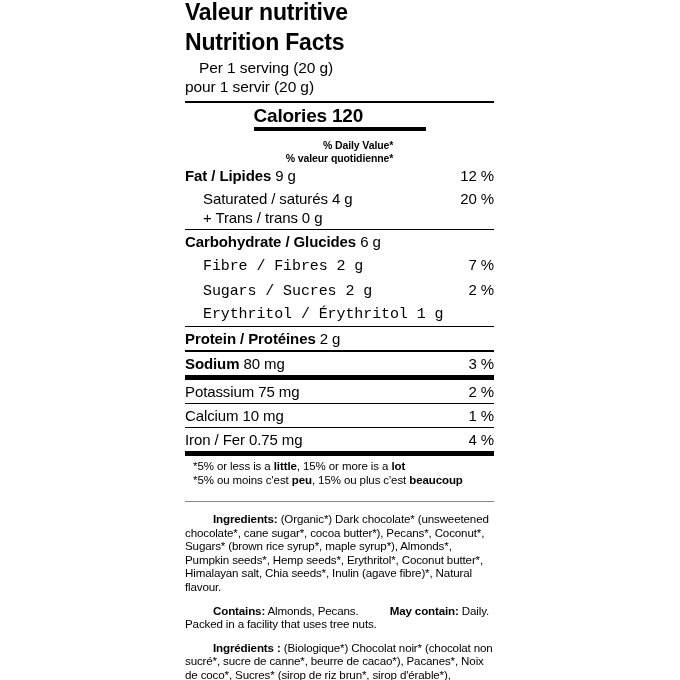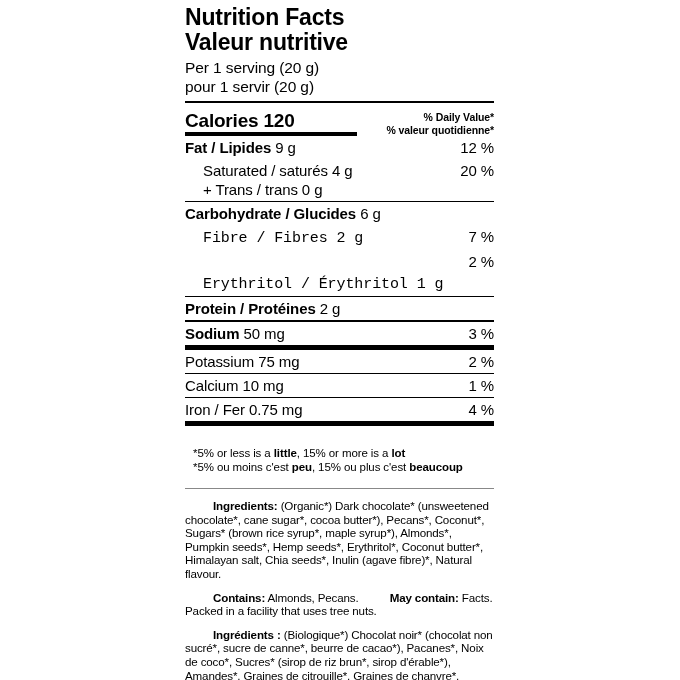--- a/index.html
+++ b/index.html
@@ -29,36 +29,37 @@
     line-height: 25px;
     letter-spacing: -0.2px;
   }
   .title-en { padding-top: 5px; }
 
   .serving {
     font-size: 15.5px;
     line-height: 18.5px;
     letter-spacing: -0.1px;
   }
-  .serving-en { padding-top: 4px; }
+  .serving-en { padding-top: 4px; margin-left: 14px; }
 
   
   .rule-thin   { border-top: 1px solid #000; }
   .rule-med    { border-top: 2px solid #000; }
   .rule-thick  { border-top: 5px solid #000; }
   .rule-hair   { border-top: 1px solid #888; }
 
   .rule-top    { margin-top: 5px; }
 
   
   .cal-band {
     position: relative;
     display: flex;
-    align-items: flex-end;
+    align-items: center;
     justify-content: space-between;
+    flex-direction: column;
   }
   .cal-left {
     font-size: 19px;
     font-weight: bold;
     line-height: 21px;
     padding-top: 2px;
     padding-bottom: 1px;
     border-bottom: 4px solid #000;
     width: 172px;
     box-sizing: border-box;
@@ -100,21 +101,21 @@
     padding-bottom: 2px;
   }
   .rowgroup .lines { flex: 1 1 auto; }
   .rowgroup .lines > div { padding-left: 18px; }
   .rowgroup .dv { flex: 0 0 auto; text-align: right; white-space: nowrap; padding-left: 8px; margin-left: 8px; }
 
   
   .footnote {
     font-size: 11.5px;
     line-height: 14px;
-    padding-top: 20px;
+    padding-top: 3px;
     padding-left: 8px;
     letter-spacing: -0.1px;
   }
   .footnote b { font-weight: bold; }
 
   
   .sep-wrap { padding-top: 14px; padding-bottom: 0px; }
 
   .ing {
     font-size: 11.6px;
@@ -123,22 +124,22 @@
     text-align: left;
   }
   .ing b { font-weight: bold; padding-left: 28px; }
   .ing-gap { height: 10px; }
 </style>
 </head>
 <body>
 
 <div id="label">
 
+  <div class="title">Valeur nutritive</div>
   <div class="title title-en">Nutrition Facts</div>
-  <div class="title">Valeur nutritive</div>
 
   <div class="serving serving-en">Per 1 serving (20 g)</div>
   <div class="serving">pour 1 servir (20 g)</div>
 
   <div class="rule-med rule-top"></div>
 
   <div class="cal-band">
     <div class="cal-left">Calories 120</div>
     <div class="cal-right">
       <div>% Daily Value*</div>
@@ -165,20 +166,21 @@
     <div class="name"><b>Carbohydrate / Glucides</b><span> 6 g</span></div>
     <div class="dv"></div>
   </div>
 
   <div class="row">
     <div class="name indent">Fibre / Fibres 2 g</div>
     <div class="dv">7 %</div>
   </div>
 
   <div class="row">
+    <div class="name indent">Sugars / Sucres 2 g</div>
     <div class="dv">2 %</div>
   </div>
 
   <div class="row">
     <div class="name indent">Erythritol / Érythritol 1 g</div>
     <div class="dv"></div>
   </div>
 
   <div class="rule-thin"></div>
 
@@ -186,21 +188,21 @@
     <div class="name"><b>Protein / Protéines</b><span> 2 g</span></div>
     <div class="dv"></div>
   </div>
 
   <div class="rule-thin"></div>
 
 
   <div class="rule-thin"></div>
 
   <div class="row">
-    <div class="name"><b>Sodium</b><span> 50 mg</span></div>
+    <div class="name"><b>Sodium</b><span> 80 mg</span></div>
     <div class="dv">3 %</div>
   </div>
 
   <div class="rule-thick"></div>
 
   <div class="row">
     <div class="name">Potassium 75 mg</div>
     <div class="dv">2 %</div>
   </div>
 
@@ -229,21 +231,21 @@
     <div class="rule-hair"></div>
   </div>
 
   <div class="ing-gap"></div>
 
   <div class="ing"><b>Ingredients:</b><span> (Organic*) Dark chocolate* (unsweetened chocolate*, cane sugar*, cocoa butter*), Pecans*, Coconut*, Sugars* (brown rice syrup*, maple syrup*), Almonds*, Pumpkin seeds*, Hemp seeds*, Erythritol*, Coconut butter*, Himalayan salt, Chia seeds*, Inulin (agave fibre)*, Natural flavour.</span></div>
 
   <div class="ing-gap"></div>
 
   <div class="ing">
-    <div><b>Contains:</b><span> Almonds, Pecans. </span><b>May contain:</b><span> Facts.</span></div>
+    <div><b>Contains:</b><span> Almonds, Pecans. </span><b>May contain:</b><span> Daily.</span></div>
     <div>Packed in a facility that uses tree nuts.</div>
   </div>
 
   <div class="ing-gap"></div>
 
   <div class="ing"><b>Ingrédients :</b><span> (Biologique*) Chocolat noir* (chocolat non sucré*, sucre de canne*, beurre de cacao*), Pacanes*, Noix de coco*, Sucres* (sirop de riz brun*, sirop d'érable*), Amandes*, Graines de citrouille*, Graines de chanvre*, Érythritol*, Beurre de coco*, Sel de l'Himalaya, Graines de chia*, Inuline (fibre d'agave)*, Arôme naturel.</span></div>
 
 </div>
 
 </body></html>

